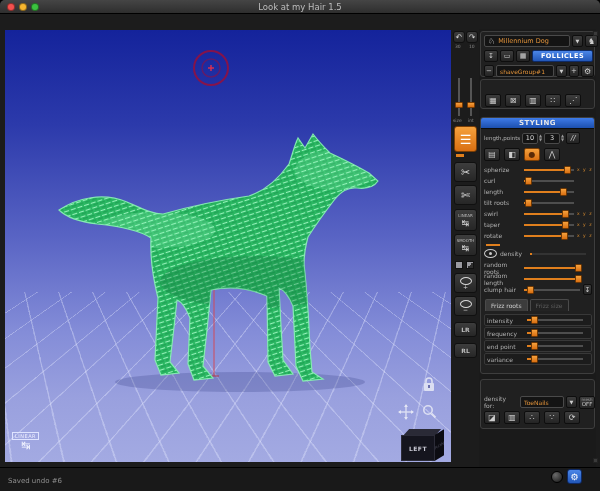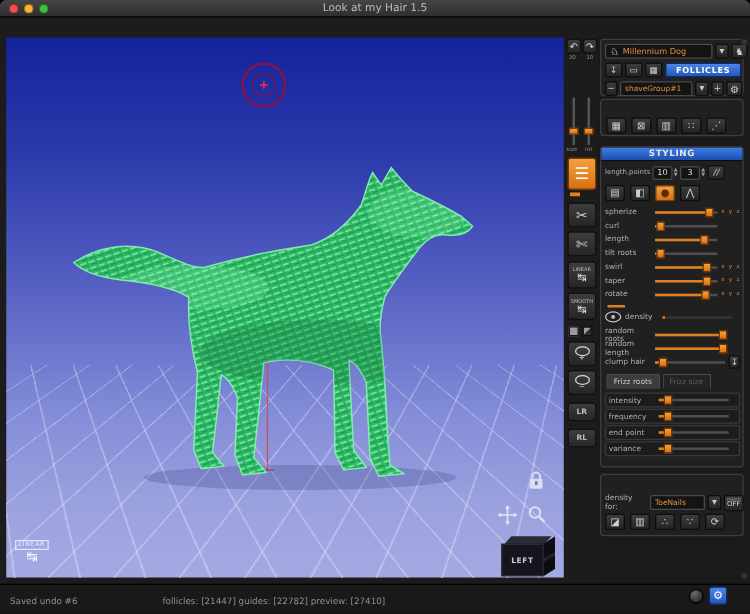--- a/index.html
+++ b/index.html
@@ -433,21 +433,20 @@
           <span class="btn" style="width: 16px; height: 13px; font-size: 8px;">▥</span>
           <span class="btn" style="width: 16px; height: 13px; font-size: 8px;">∴</span>
           <span class="btn" style="width: 16px; height: 13px; font-size: 8px;">∵</span>
           <span class="btn" style="width: 16px; height: 13px; font-size: 8px;">⟳</span>
         </div>
     </div>
   </div>
 
   <div id="statusbar">
     <span class="st" style="left:8px">Saved undo #6</span>
-    <span class="st" style="left:130px">follicles: [21447] guides: [22782]  preview:  [27410]</span>
   </div>
   <div id="sphere-btn"></div>
   <div id="gear-btn">
       <span>⚙</span>
     </div>
 
   <div class="edge-dot" style="top:31px"></div>
   <div class="edge-dot" style="top:458px"></div>
 </div>
 

